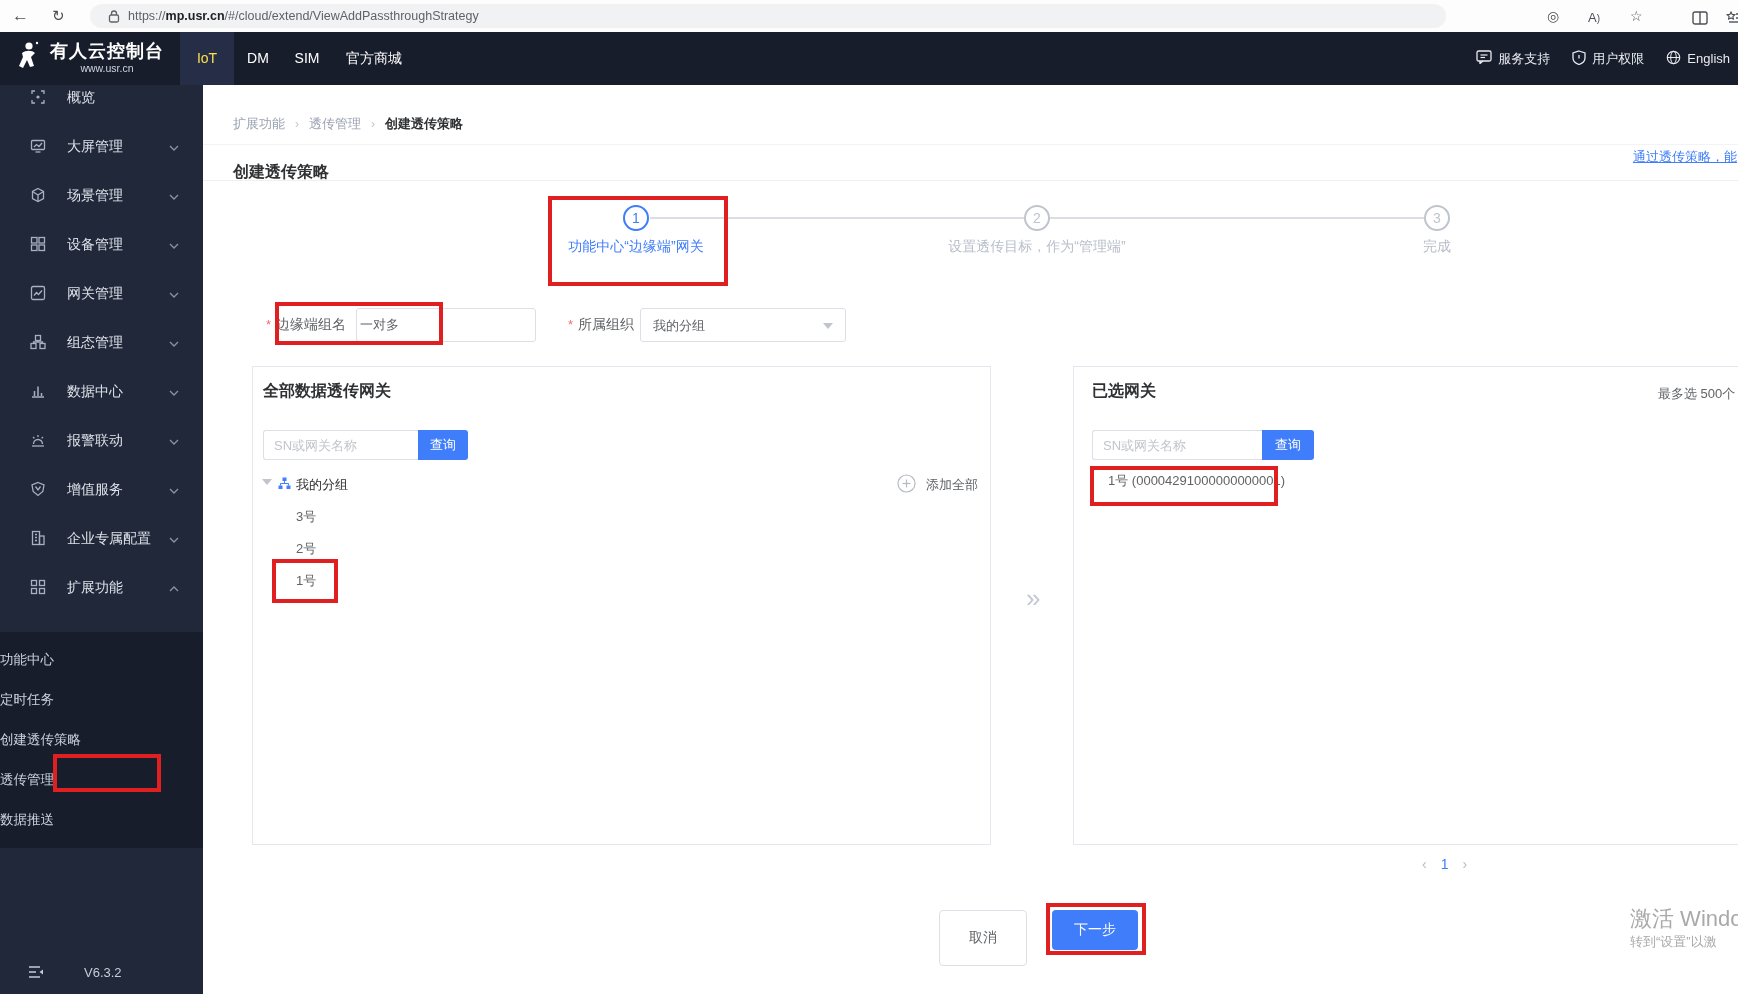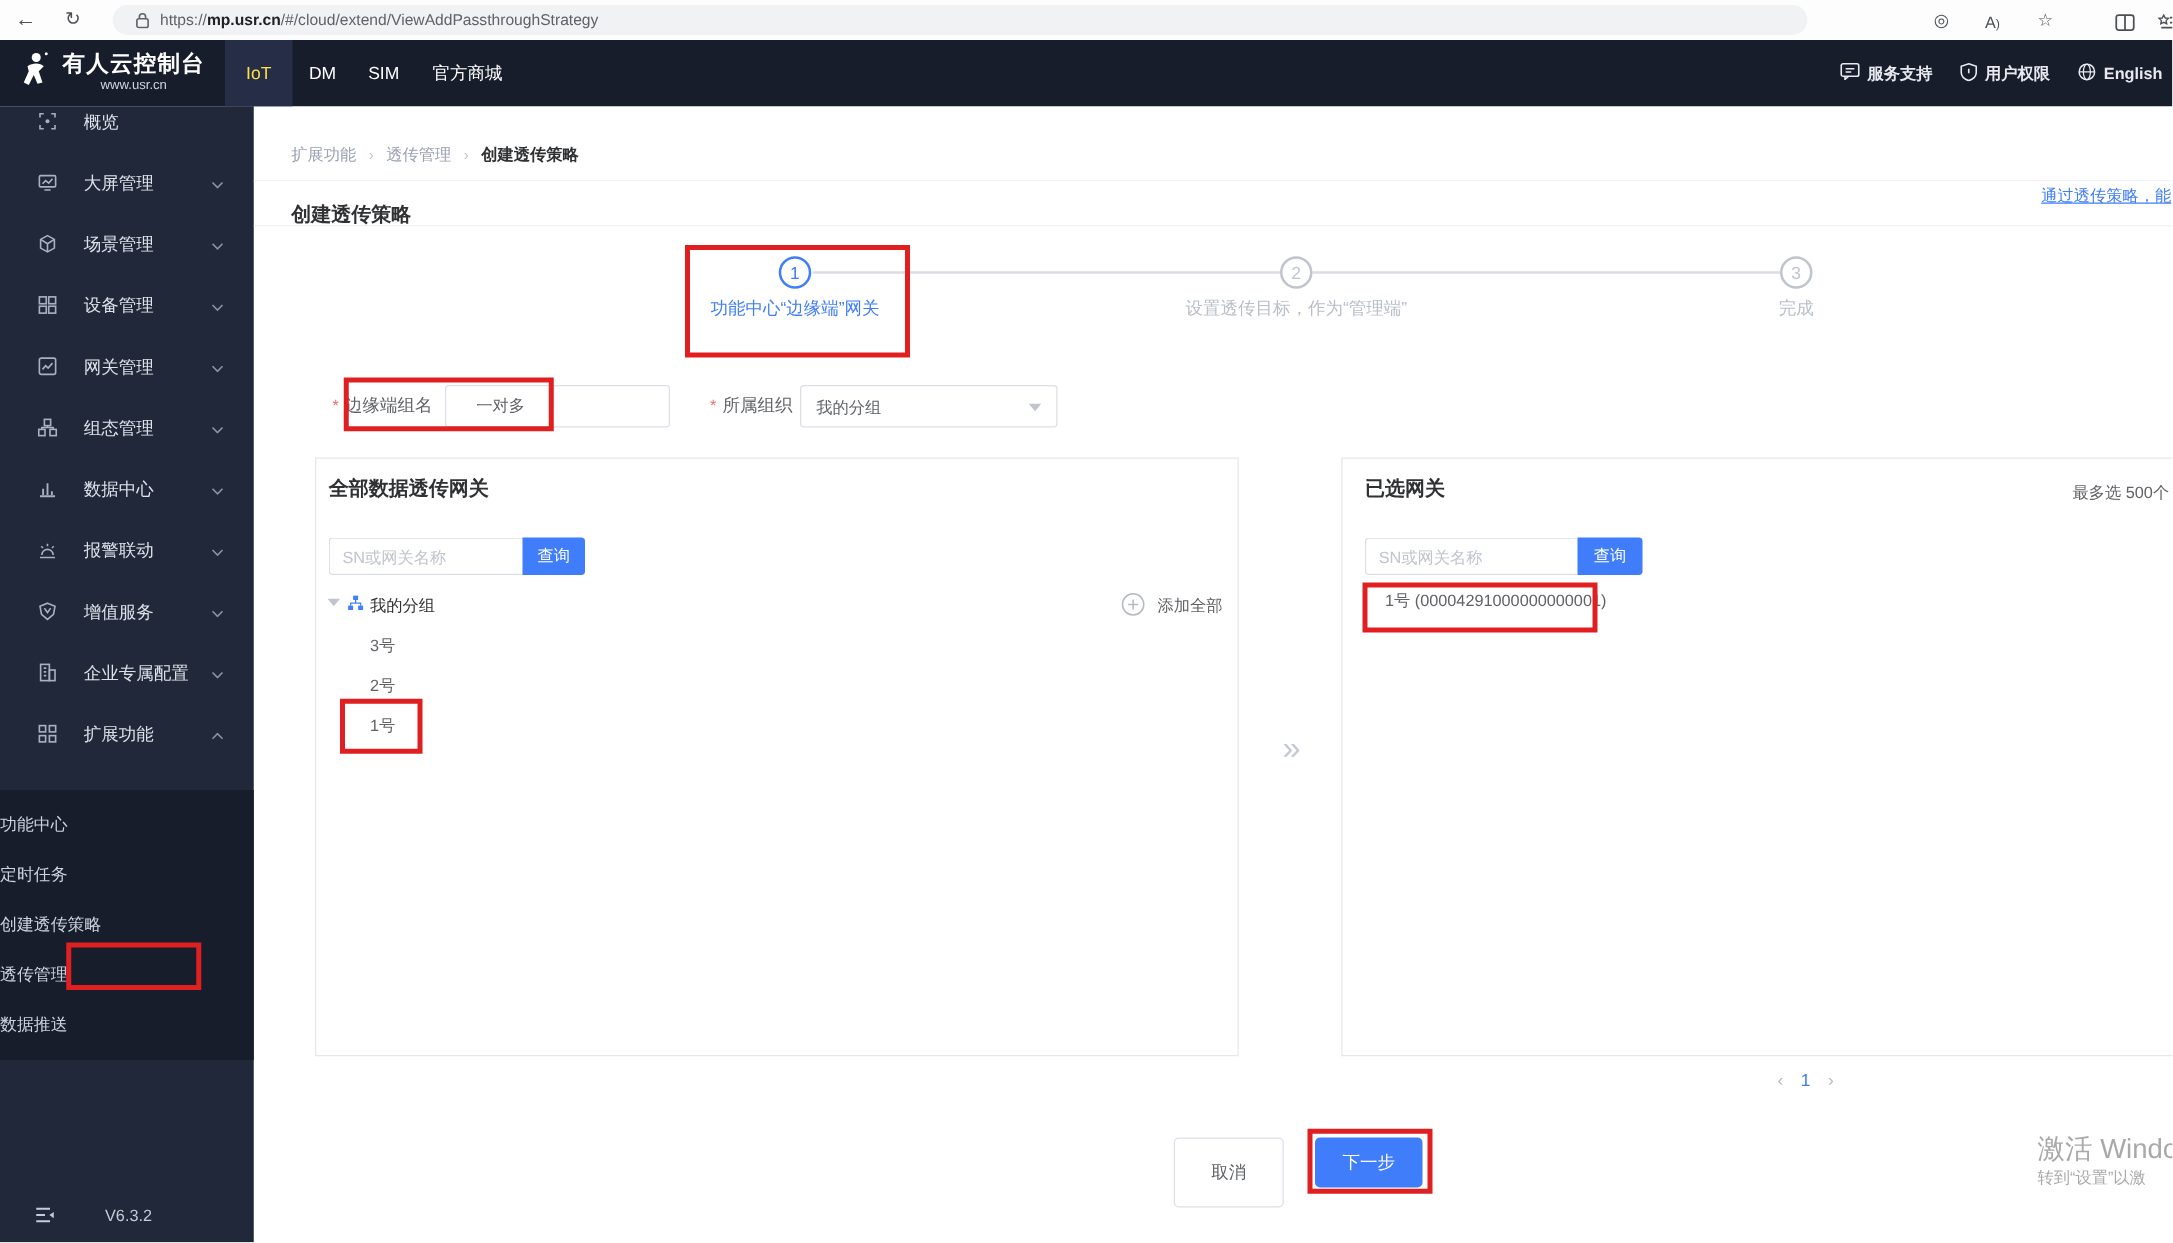--- a/index.html
+++ b/index.html
@@ -16,21 +16,21 @@
 
   
   .app-header{position:absolute;left:0;top:32px;width:1738px;height:53px;background:#181d2b;}
   .logo{position:absolute;left:14px;top:8px;display:flex;align-items:flex-start;}
   .logo-txt{margin-left:8px;}
   .logo-title{font-size:18px;font-weight:bold;color:#fff;letter-spacing:1px;line-height:22px;}
   .logo-sub{font-size:10.5px;color:#cfd4df;text-align:center;line-height:12px;}
   .nav-tabs{position:absolute;left:180px;top:0;height:53px;display:flex;}
   .tab{height:53px;line-height:53px;text-align:center;color:#fff;font-size:14px;cursor:pointer;}
   .tab.active{background:#262e47;color:#fde047;}
-  .header-right{position:absolute;right:6px;top:0;height:53px;display:flex;align-items:center;gap:22px;padding-right:2px;font-weight:bold;}
+  .header-right{position:absolute;right:6px;top:0;height:53px;display:flex;align-items:center;gap:22px;padding-right:2px;}
   .hlink{display:flex;align-items:center;gap:6px;color:#e8eaf0;font-size:13px;cursor:pointer;white-space:nowrap;}
 
   
   .sidebar{position:absolute;left:0;top:85px;width:203px;height:909px;background:#202839;}
   .menu{position:absolute;left:0;top:4px;width:203px;}
   .menu-item{height:49px;display:flex;align-items:flex-start;color:#dde1ea;font-size:14px;cursor:pointer;}
   .menu-item .mi-icon{width:16px;height:16px;margin-left:30px;}
   .menu-item .mi-label{margin-left:21px;flex:1;}
   .menu-item .mi-chev{margin-right:24px;width:10px;height:6px;}
   .submenu{position:absolute;left:0;top:547px;width:203px;background:#171d2b;padding:8px 0;}
@@ -52,21 +52,21 @@
   
   .step-line{position:absolute;top:217px;height:2px;background:#dadde4;}
   .step-circle{position:absolute;top:205px;width:26px;height:26px;border-radius:50%;background:#fff;box-sizing:border-box;border:2px solid #c0c4cc;color:#c0c4cc;font-size:14px;text-align:center;line-height:22px;}
   .step-circle.on{border-color:#3f7dfa;color:#3f7dfa;}
   .step-label{position:absolute;top:238px;transform:translateX(-50%);font-size:14px;color:#b8bec9;white-space:nowrap;}
   .step-label.on{color:#3f7dfa;}
 
   
   .req{position:absolute;top:317px;color:#f56c6c;font-size:13px;}
   .f-label{position:absolute;top:316px;font-size:14px;color:#606266;white-space:nowrap;}
-  .f-input{position:absolute;top:308px;height:34px;box-sizing:border-box;border:1px solid #dcdfe6;border-radius:3px;font-size:13px;color:#606266;padding:0 24px;font-family:inherit;outline:none;}
+  .f-input{position:absolute;top:308px;height:34px;box-sizing:border-box;border:1px solid #dcdfe6;border-radius:3px;font-size:13px;color:#606266;padding:0 3px;font-family:inherit;outline:none;}
   .f-select{position:absolute;top:308px;height:34px;box-sizing:border-box;border:1px solid #dcdfe6;border-radius:3px;background:#fff;cursor:pointer;}
   .f-select .sel-txt{position:absolute;left:12px;top:8px;font-size:13px;color:#606266;}
   .sel-caret{position:absolute;right:12px;top:14px;width:0;height:0;border-left:5px solid transparent;border-right:5px solid transparent;border-top:6px solid #c0c4cc;}
 
   
   .panel{position:absolute;top:366px;height:479px;background:#fff;border:1px solid #e4e7ed;box-sizing:border-box;}
   .panel-title{position:absolute;font-size:16px;font-weight:bold;color:#303133;}
   .search-row{position:absolute;display:flex;}
   .s-input{height:30px;box-sizing:border-box;border:1px solid #dcdfe6;border-right:none;border-radius:3px 0 0 3px;font-size:13px;color:#606266;padding:0 10px;font-family:inherit;outline:none;}
   .s-input::placeholder{color:#c0c4cc;}

